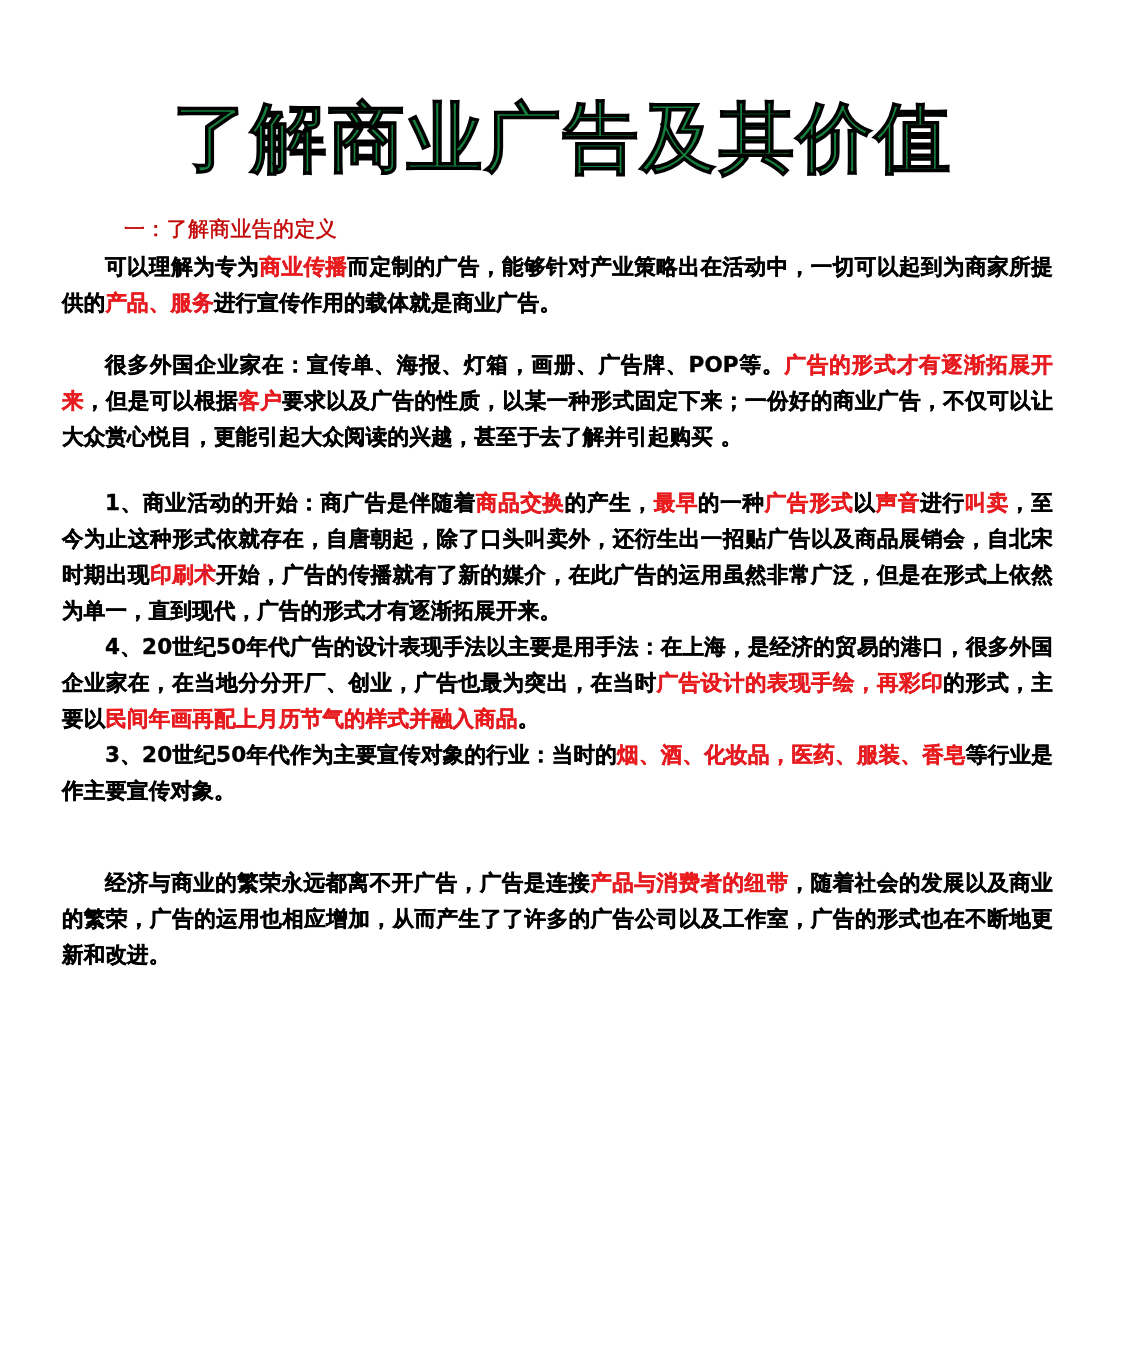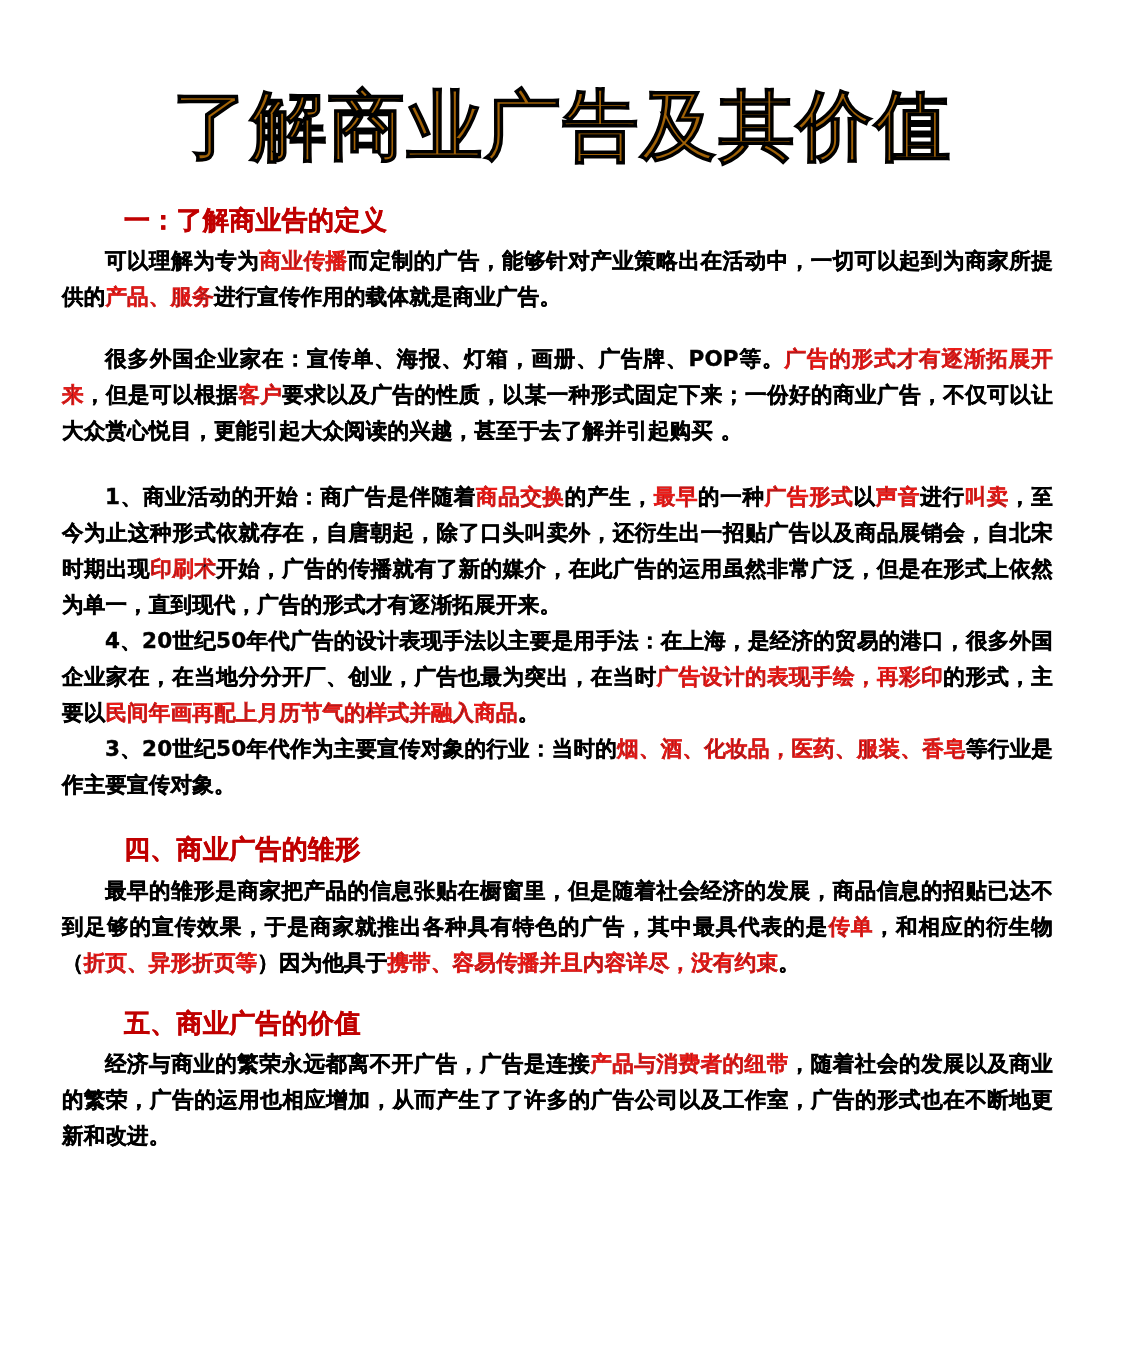--- a/index.html
+++ b/index.html
@@ -17,60 +17,60 @@
     overflow: hidden;
     font-family: "DejaVu Sans", "Liberation Sans", sans-serif;
   }
   .doc-title {
     text-align: center;
     font-family: "DejaVu Serif", "Liberation Serif", serif;
     font-weight: 700;
     font-size: 76px;
     line-height: 1.05;
     letter-spacing: 2px;
-    color: #a16207;
-    margin: 0;
+    color: #15803d;
+    margin: 12px;
     padding-top: 86px;
     -webkit-text-stroke: 1.1px #000;
   }
   .body-wrap {
     padding: 0 72px 0 62px;
     margin-top: 38px;
   }
   .section {
     margin-bottom: 0;
   }
   .sec-heading {
     color: #C00000;
-    font-weight: 700;
-    font-size: 26px;
+    font-weight: 400;
+    font-size: 21px;
     line-height: 1.25;
     letter-spacing: 0.3px;
-    margin: 0 0 7px 0;
+    margin: 8px 0 7px 0;
     padding-left: 62px;
     -webkit-text-stroke: 0.45px #C00000;
   }
   .sec-heading .tail-black {
     color: #000000;
     -webkit-text-stroke: 0.45px #000000;
   }
   .para {
     color: #000000;
     font-weight: 700;
     font-size: 21.5px;
     line-height: 36px;
     letter-spacing: 0.2px;
     text-align: justify;
     text-justify: inter-ideograph;
     text-indent: 2em;
     margin: 0;
     -webkit-text-stroke: 0.4px #000000;
   }
   .hl {
-    color: #0f172a;
+    color: #be185d;
     -webkit-text-stroke: 0.45px #EC1C18;
   }
   .gap-md { height: 26px; }
   .gap-lg { height: 30px; }
   .spacer-bottom { height: 300px; }
 </style>
 </head>
 <body>
 
 <div class="page">
@@ -87,26 +87,21 @@
         <div class="section">
           <p class="para"><span>很多外国企业家在：宣传单、海报、灯箱，画册、广告牌、POP等。</span><span class="hl">广告的形式才有逐渐拓展开来</span><span>，但是可以根据</span><span class="hl">客户</span><span>要求以及广告的性质，以某一种形式固定下来；一份好的商业广告，不仅可以让大众赏心悦目，更能引起大众阅读的兴越，甚至于去了解并引起购买 。</span></p>
         </div>
         <div class="gap-lg"></div>
         <div class="section">
           <p class="para"><span>1、商业活动的开始：商广告是伴随着</span><span class="hl">商品交换</span><span>的产生，</span><span class="hl">最早</span><span>的一种</span><span class="hl">广告形式</span><span>以</span><span class="hl">声音</span><span>进行</span><span class="hl">叫卖</span><span>，至今为止这种形式依就存在，自唐朝起，除了口头叫卖外，还衍生出一招贴广告以及商品展销会，自北宋时期出现</span><span class="hl">印刷术</span><span>开始，广告的传播就有了新的媒介，在此广告的运用虽然非常广泛，但是在形式上依然为单一，直到现代，广告的形式才有逐渐拓展开来。</span></p>
           <p class="para"><span>4、20世纪50年代广告的设计表现手法以主要是用手法：在上海，是经济的贸易的港口，很多外国企业家在，在当地分分开厂、创业，广告也最为突出，在当时</span><span class="hl">广告设计的表现手绘，再彩印</span><span>的形式，主要以</span><span class="hl">民间年画再配上月历节气的样式并融入商品</span><span>。</span></p>
           <p class="para"><span>3、20世纪50年代作为主要宣传对象的行业：当时的</span><span class="hl">烟、酒、化妆品，医药、服装、香皂</span><span>等行业是作主要宣传对象。</span></p>
         </div>
         <div class="gap-lg"></div>
-        <div class="section">
-          <div class="sec-heading">四、商业广告的雏形</div>
-          <p class="para"><span>最早的雏形是商家把产品的信息张贴在橱窗里，但是随着社会经济的发展，商品信息的招贴已达不到足够的宣传效果，于是商家就推出各种具有特色的广告，其中最具代表的是</span><span class="hl">传单</span><span>，和相应的衍生物（</span><span class="hl">折页、异形折页等</span><span>）因为他具于</span><span class="hl">携带、容易传播并且内容详尽，没有约束</span><span>。</span></p>
-        </div>
         <div class="gap-md"></div>
         <div class="section">
-          <div class="sec-heading">五、商业广告的价值</div>
           <p class="para"><span>经济与商业的繁荣永远都离不开广告，广告是连接</span><span class="hl">产品与消费者的纽带</span><span>，随着社会的发展以及商业的繁荣，广告的运用也相应增加，从而产生了了许多的广告公司以及工作室，广告的形式也在不断地更新和改进。</span></p>
         </div>
       </div>
   </div>
 
   <div class="spacer-bottom"></div>
 </div>
 
 </body></html>

